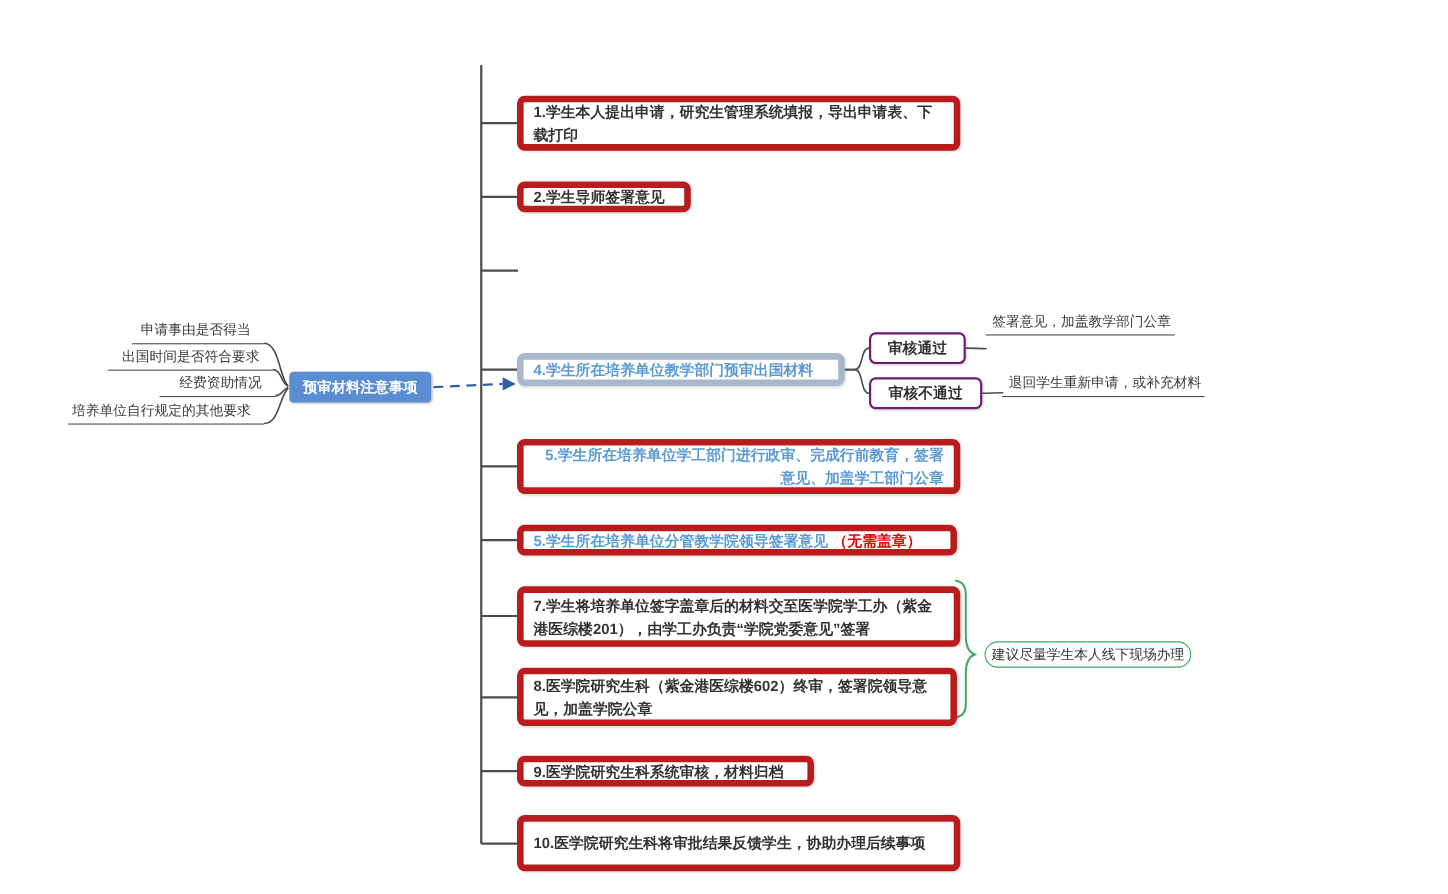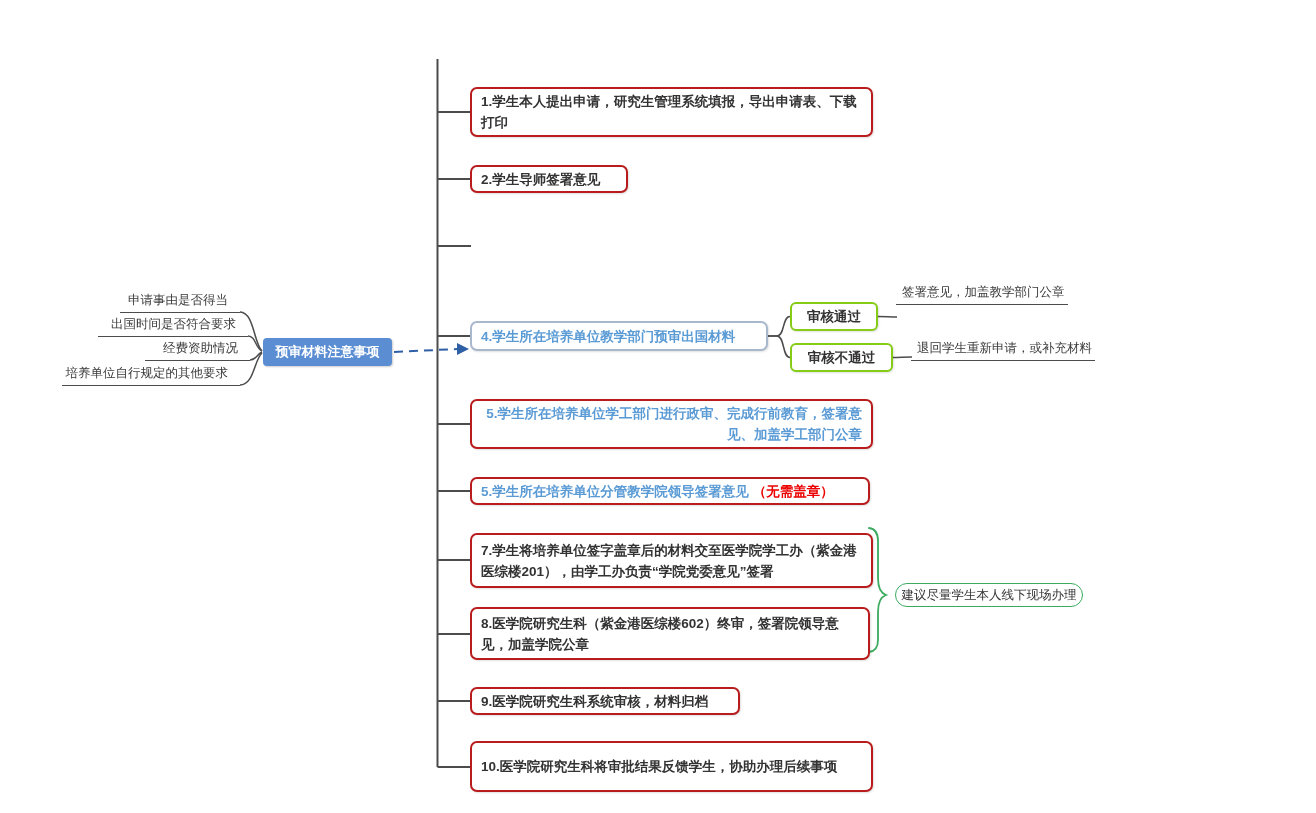--- a/index.html
+++ b/index.html
@@ -7,41 +7,41 @@
   #canvas{position:relative;width:1316px;height:813px;background:#ffffff;overflow:hidden;}
   #wires{position:absolute;left:0;top:0;z-index:0;}
 
   
   .title-node{position:absolute;left:404px;top:17px;width:334px;height:42px;
     background:#21a455;border-radius:22px;display:flex;align-items:center;justify-content:center;
     color:#ffffff;font-size:16.5px;font-weight:bold;letter-spacing:.5px;
     box-shadow:0 1px 2px rgba(0,0,0,.25);z-index:2;}
 
   
-  .step-box{position:absolute;background:#ffffff;border:2px solid #b91c1c;border-radius:7px;
+  .step-box{position:absolute;background:#ffffff;border:6px solid #b91c1c;border-radius:7px;
     display:flex;align-items:center;padding:3px 9px;box-sizing:border-box;
     font-size:13.5px;font-weight:bold;color:#333333;line-height:21px;
     box-shadow:1px 1px 2px rgba(0,0,0,.12);z-index:2;}
   .blue-text{color:#5b9bd5;text-align:right;}
   .light-border{border-color:#a9b7cc;}
   .red{color:#ec0000;margin-left:4px;white-space:nowrap;}
 
   #b1 {left:470px;top:87px; width:403px;height:50px;}
   #b2 {left:470px;top:165px;width:158px;height:28px;text-align:center;}
   #b3 {left:470px;top:221px;width:405px;height:50px;}
   #b4 {left:470px;top:321px;width:298px;height:30px;}
   #b5 {left:470px;top:399px;width:403px;height:50px;}
   #b6 {left:470px;top:477px;width:400px;height:28px;}
   #b7 {left:470px;top:533px;width:403px;height:55px;}
   #b8 {left:470px;top:607px;width:400px;height:53px;}
   #b9 {left:470px;top:687px;width:270px;height:28px;}
   #b10{left:470px;top:741px;width:403px;height:51px;}
 
   
-  .review-box{position:absolute;background:#ffffff;border:2px solid #84cc16;border-radius:6px;
+  .review-box{position:absolute;background:#ffffff;border:2px solid #701a75;border-radius:6px;
     display:flex;align-items:center;justify-content:center;font-size:13.5px;font-weight:bold;
     color:#333333;box-sizing:border-box;box-shadow:1px 1px 2px rgba(0,0,0,.12);z-index:2;}
   #pass{left:790px;top:302px;width:88px;height:29px;}
   #fail{left:790px;top:343px;width:103px;height:29px;}
 
   
   .result-leaf{position:absolute;border-bottom:1.5px solid #4c4c4c;font-size:12.5px;color:#3a3a3a;
     padding:0 0 3px 6px;box-sizing:border-box;white-space:nowrap;z-index:2;}
   #ann-pass{left:896px;top:284px;width:172px;}
   #ann-fail{left:911px;top:340px;width:184px;}

